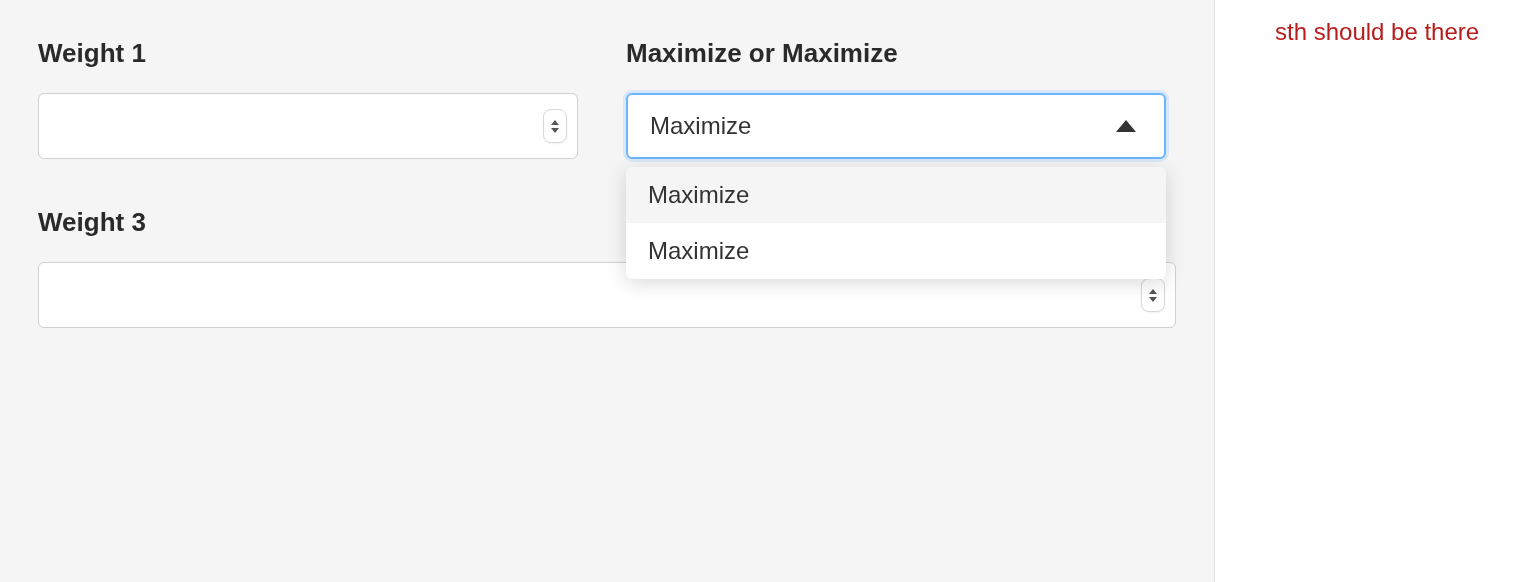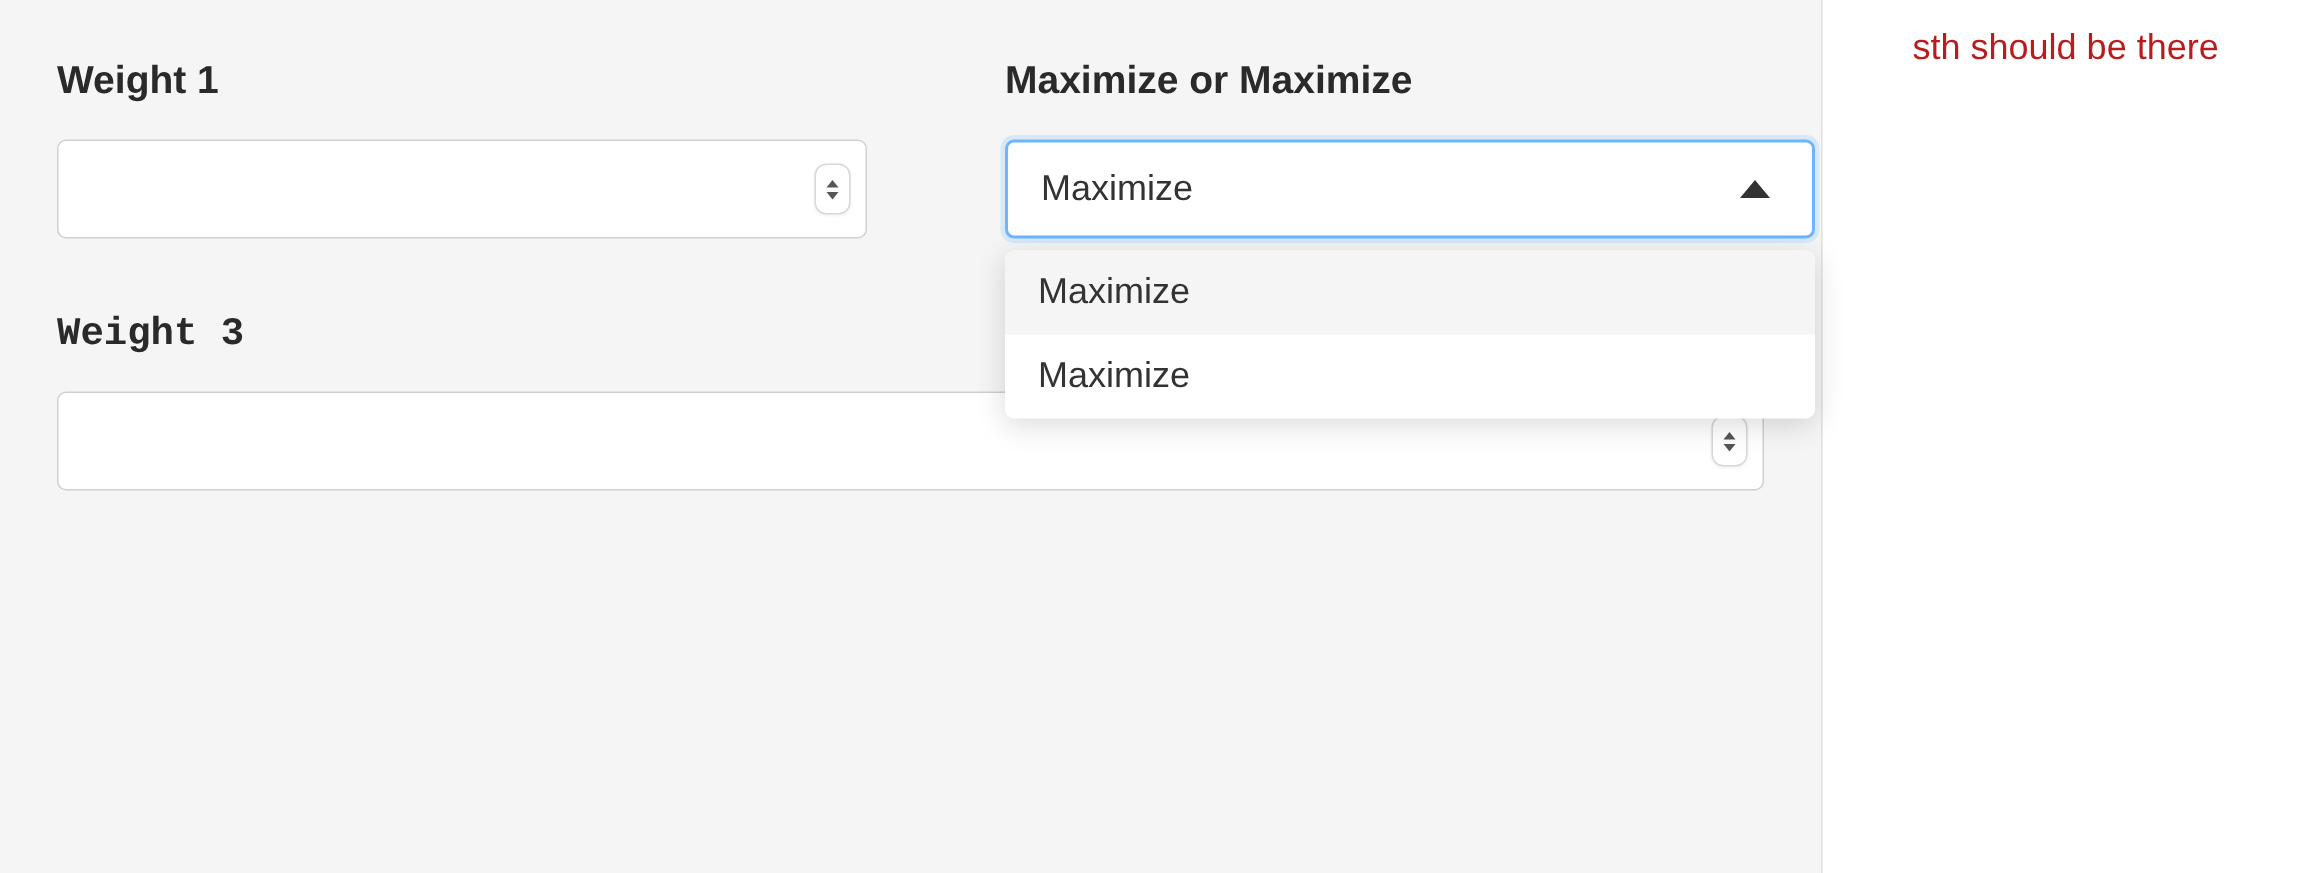--- a/index.html
+++ b/index.html
@@ -21,21 +21,21 @@
       border-right: 1px solid #e0e0e0;
       position: relative;
     }
     .side-text {
       padding: 18px 0 0 60px;
       font-size: 24px;
       color: #b91c1c;
     }
     .row {
       display: flex;
-      gap: 92px;
+      gap: 48px;
       margin-bottom: 48px;
     }
     .field {
       display: flex;
       flex-direction: column;
       position: relative;
     }
     .field.half {
       flex: 0 0 540px;
     }
@@ -160,21 +160,21 @@
         <div class="caret-up"></div>
       </div>
       <div class="dropdown">
         <div class="dropdown-option highlighted">Maximize</div>
         <div class="dropdown-option">Maximize</div>
       </div>
     </div>
   </div>
 
 
-  <div class="row" style="margin-bottom:16px;font-family:Liberation Mono, monospace;">
+  <div class="row" style="margin-bottom:16px;">
     <div class="field full">
       <div class="field-label">Weight 3</div>
       <div class="number-input">
         <div class="stepper">
           <div class="stepper-up"></div>
           <div class="stepper-down"></div>
         </div>
       </div>
     </div>
   </div>

